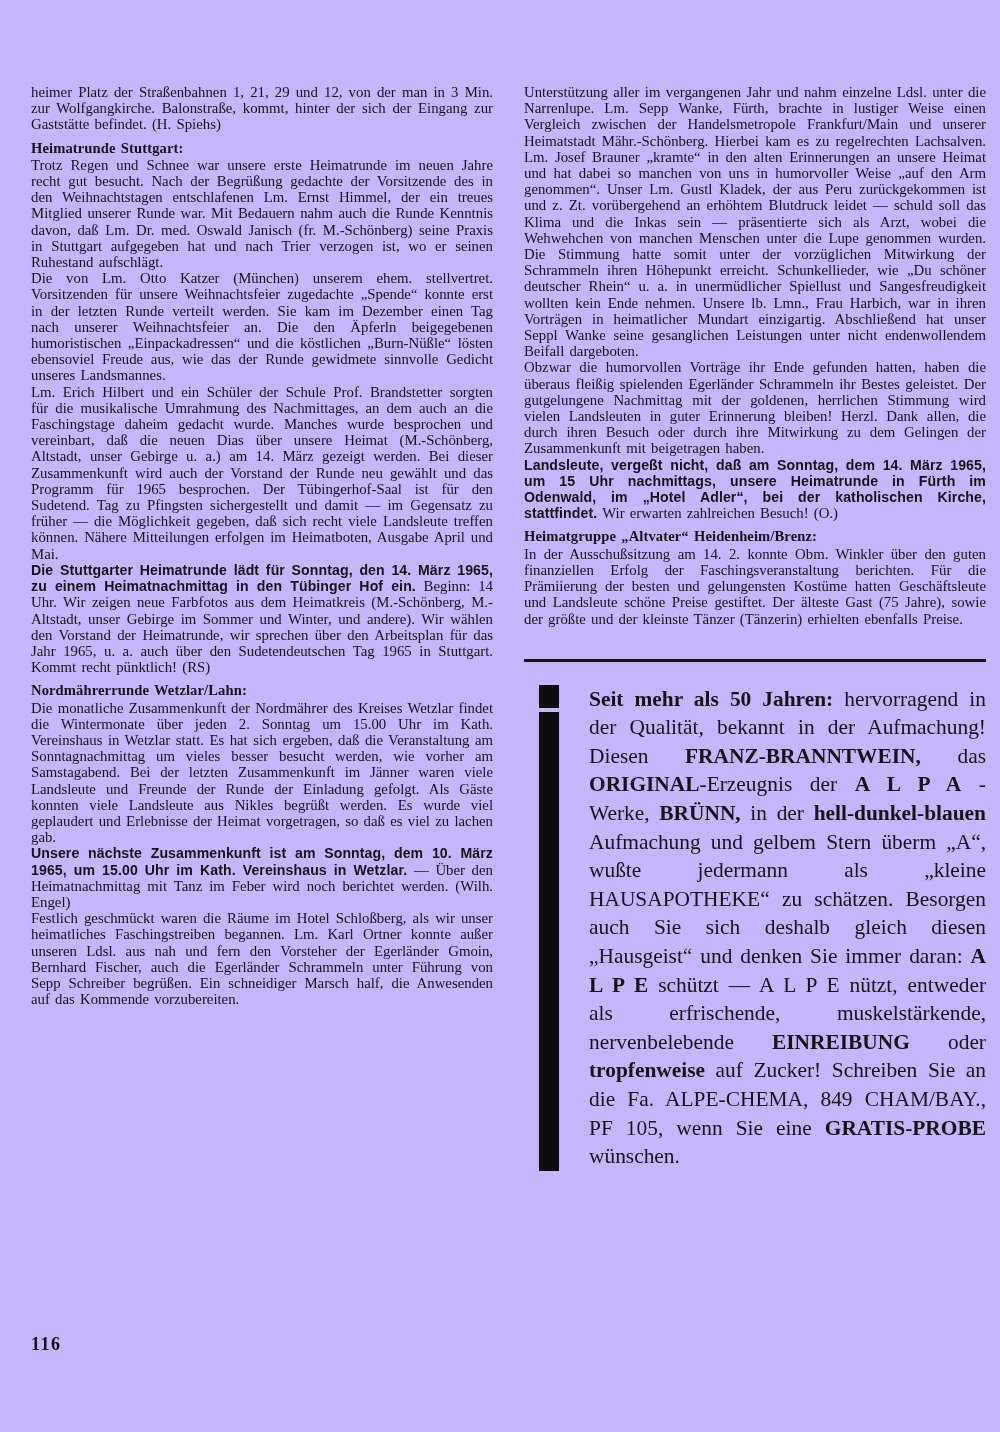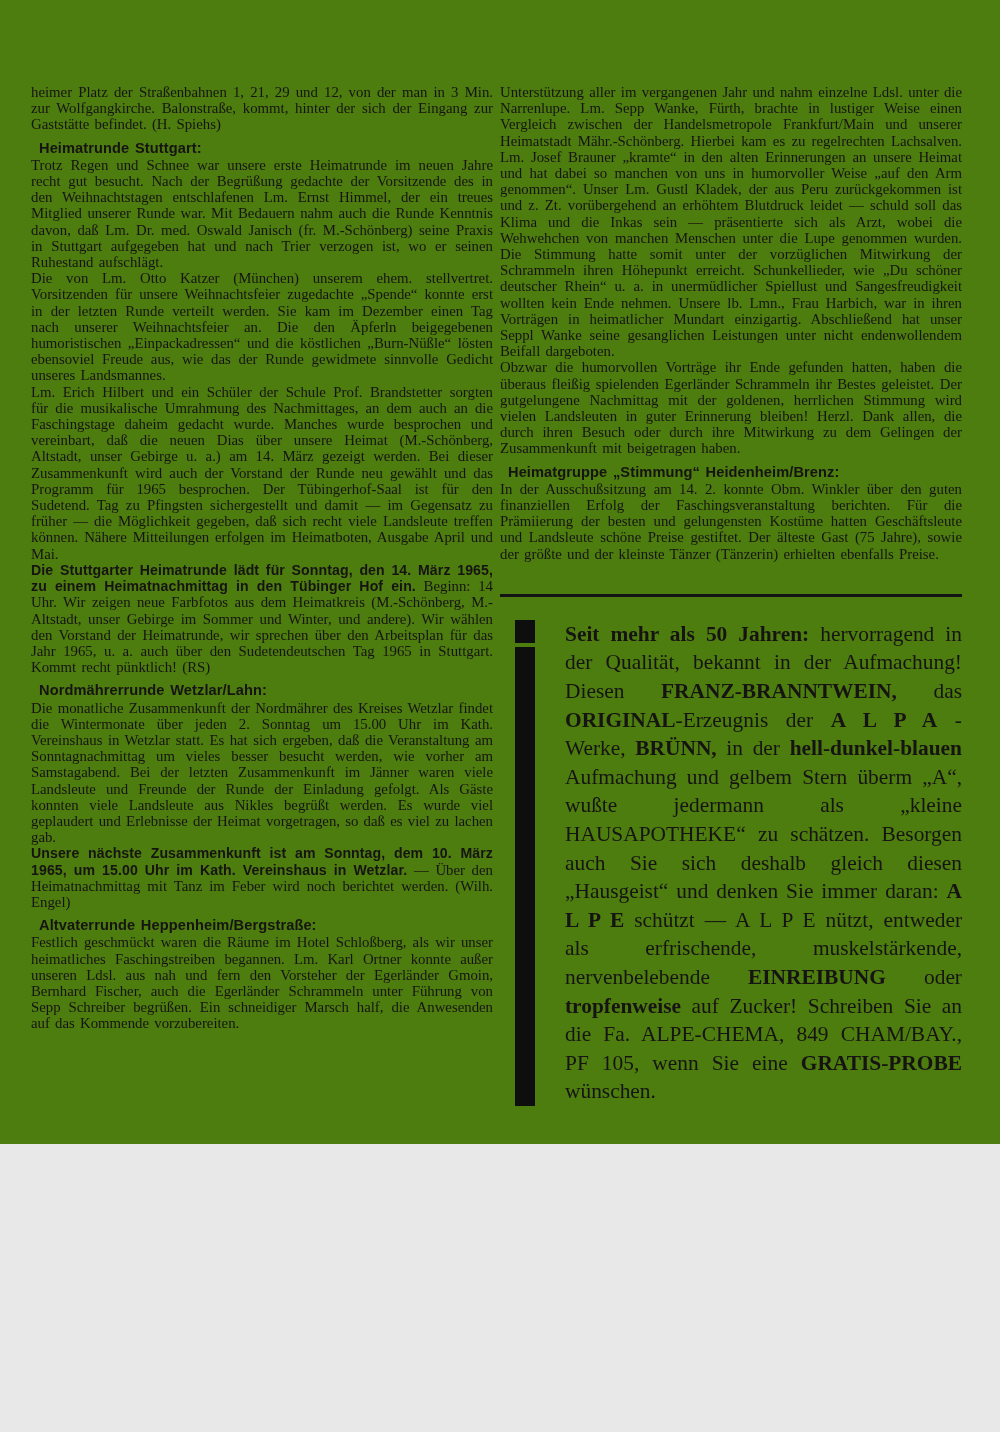--- a/index.html
+++ b/index.html
@@ -1,38 +1,38 @@
 <!DOCTYPE html>
 <html lang="de"><head>
 <meta charset="utf-8">
 <style>
   html,body{margin:0;padding:0;background:#e8e8e8;}
   .page{
     position:relative;
-    width:1000px;height:1144px;
-    background:#4d7c0f;
+    width:1000px;height:1432px;
+    background:#c4b5fd;
     color:#161412;
     font-family:"Liberation Serif","DejaVu Serif",serif;
     overflow:hidden;
   }
   .col{
     position:absolute;top:84px;width:462px;
     font-size:14.8px;line-height:16.2px;
     word-spacing:1.5px;
   }
   .col-left{left:31px;}
-  .col-right{left:500px;}
+  .col-right{left:524px;}
   .para{
     margin:0;text-align:justify;
   }
   .heading{
-    font-family:Liberation Sans, sans-serif;
+    font-family:Liberation Serif, serif;
     font-weight:700;
     font-size:14.6px;line-height:16.2px;
-    margin:7px 0 1px 8px;
+    margin:7px 0 1px 0;
     letter-spacing:.1px;
   }
   .bold-run{
     font-family:"Liberation Sans","DejaVu Sans",sans-serif;
     font-weight:700;
     font-size:14.1px;
     letter-spacing:.1px;
   }
   .ad-divider{
     height:3px;background:#141414;
@@ -68,29 +68,29 @@
   <div class="col col-left" id="col-left">
       <p class="para"><span class="run">heimer Platz der Straßenbahnen 1, 21, 29 und 12, von der man in 3 Min. zur Wolfgangkirche. Balonstraße, kommt, hinter der sich der Eingang zur Gaststätte befindet. (H. Spiehs)</span></p>
       <h3 class="heading">Heimatrunde Stuttgart:</h3>
       <p class="para"><span class="run">Trotz Regen und Schnee war unsere erste Heimatrunde im neuen Jahre recht gut besucht. Nach der Begrüßung gedachte der Vorsitzende des in den Weihnachtstagen entschlafenen Lm. Ernst Himmel, der ein treues Mitglied unserer Runde war. Mit Bedauern nahm auch die Runde Kenntnis davon, daß Lm. Dr. med. Oswald Janisch (fr. M.-Schönberg) seine Praxis in Stuttgart aufgegeben hat und nach Trier verzogen ist, wo er seinen Ruhestand aufschlägt.</span></p>
       <p class="para"><span class="run">Die von Lm. Otto Katzer (München) unserem ehem. stellvertret. Vorsitzenden für unsere Weihnachtsfeier zugedachte „Spende“ konnte erst in der letzten Runde verteilt werden. Sie kam im Dezember einen Tag nach unserer Weihnachtsfeier an. Die den Äpferln beigegebenen humoristischen „Einpackadressen“ und die köstlichen „Burn-Nüßle“ lösten ebensoviel Freude aus, wie das der Runde gewidmete sinnvolle Gedicht unseres Landsmannes.</span></p>
       <p class="para"><span class="run">Lm. Erich Hilbert und ein Schüler der Schule Prof. Brandstetter sorgten für die musikalische Umrahmung des Nachmittages, an dem auch an die Faschingstage daheim gedacht wurde. Manches wurde besprochen und vereinbart, daß die neuen Dias über unsere Heimat (M.-Schönberg, Altstadt, unser Gebirge u. a.) am 14. März gezeigt werden. Bei dieser Zusammenkunft wird auch der Vorstand der Runde neu gewählt und das Programm für 1965 besprochen. Der Tübingerhof-Saal ist für den Sudetend. Tag zu Pfingsten sichergestellt und damit — im Gegensatz zu früher — die Möglichkeit gegeben, daß sich recht viele Landsleute treffen können. Nähere Mitteilungen erfolgen im Heimatboten, Ausgabe April und Mai.</span></p>
       <p class="para"><span class="bold-run">Die Stuttgarter Heimatrunde lädt für Sonntag, den 14. März 1965, zu einem Heimatnachmittag in den Tübinger Hof ein.</span><span class="run"> Beginn: 14 Uhr. Wir zeigen neue Farbfotos aus dem Heimatkreis (M.-Schönberg, M.-Altstadt, unser Gebirge im Sommer und Winter, und andere). Wir wählen den Vorstand der Heimatrunde, wir sprechen über den Arbeitsplan für das Jahr 1965, u. a. auch über den Sudetendeutschen Tag 1965 in Stuttgart. Kommt recht pünktlich! (RS)</span></p>
       <h3 class="heading">Nordmährerrunde Wetzlar/Lahn:</h3>
       <p class="para"><span class="run">Die monatliche Zusammenkunft der Nordmährer des Kreises Wetzlar findet die Wintermonate über jeden 2. Sonntag um 15.00 Uhr im Kath. Vereinshaus in Wetzlar statt. Es hat sich ergeben, daß die Veranstaltung am Sonntagnachmittag um vieles besser besucht werden, wie vorher am Samstagabend. Bei der letzten Zusammenkunft im Jänner waren viele Landsleute und Freunde der Runde der Einladung gefolgt. Als Gäste konnten viele Landsleute aus Nikles begrüßt werden. Es wurde viel geplaudert und Erlebnisse der Heimat vorgetragen, so daß es viel zu lachen gab.</span></p>
       <p class="para"><span class="bold-run">Unsere nächste Zusammenkunft ist am Sonntag, dem 10. März 1965, um 15.00 Uhr im Kath. Vereinshaus in Wetzlar.</span><span class="run"> — Über den Heimatnachmittag mit Tanz im Feber wird noch berichtet werden. (Wilh. Engel)</span></p>
-      <h3 class="heading">Altvaterrunde Heppenheim/Bergstraße:</h3>
       <p class="para"><span class="run">Festlich geschmückt waren die Räume im Hotel Schloßberg, als wir unser heimatliches Faschingstreiben begannen. Lm. Karl Ortner konnte außer unseren Ldsl. aus nah und fern den Vorsteher der Egerländer Gmoin, Bernhard Fischer, auch die Egerländer Schrammeln unter Führung von Sepp Schreiber begrüßen. Ein schneidiger Marsch half, die Anwesenden auf das Kommende vorzubereiten.</span></p>
     </div>
 
   <div class="col col-right">
     <div id="col-right-blocks">
         <p class="para"><span class="run">Unterstützung aller im vergangenen Jahr und nahm einzelne Ldsl. unter die Narrenlupe. Lm. Sepp Wanke, Fürth, brachte in lustiger Weise einen Vergleich zwischen der Handelsmetropole Frankfurt/Main und unserer Heimatstadt Mähr.-Schönberg. Hierbei kam es zu regelrechten Lachsalven. Lm. Josef Brauner „kramte“ in den alten Erinnerungen an unsere Heimat und hat dabei so manchen von uns in humorvoller Weise „auf den Arm genommen“. Unser Lm. Gustl Kladek, der aus Peru zurückgekommen ist und z. Zt. vorübergehend an erhöhtem Blutdruck leidet — schuld soll das Klima und die Inkas sein — präsentierte sich als Arzt, wobei die Wehwehchen von manchen Menschen unter die Lupe genommen wurden. Die Stimmung hatte somit unter der vorzüglichen Mitwirkung der Schrammeln ihren Höhepunkt erreicht. Schunkellieder, wie „Du schöner deutscher Rhein“ u. a. in unermüdlicher Spiellust und Sangesfreudigkeit wollten kein Ende nehmen. Unsere lb. Lmn., Frau Harbich, war in ihren Vorträgen in heimatlicher Mundart einzigartig. Abschließend hat unser Seppl Wanke seine gesanglichen Leistungen unter nicht endenwollendem Beifall dargeboten.</span></p>
         <p class="para"><span class="run">Obzwar die humorvollen Vorträge ihr Ende gefunden hatten, haben die überaus fleißig spielenden Egerländer Schrammeln ihr Bestes geleistet. Der gutgelungene Nachmittag mit der goldenen, herrlichen Stimmung wird vielen Landsleuten in guter Erinnerung bleiben! Herzl. Dank allen, die durch ihren Besuch oder durch ihre Mitwirkung zu dem Gelingen der Zusammenkunft mit beigetragen haben.</span></p>
-        <h3 class="heading">Heimatgruppe „Stimmung“ Heidenheim/Brenz:</h3>
+        <p class="para"><span class="bold-run">Landsleute, vergeßt nicht, daß am Sonntag, dem 14. März 1965, um 15 Uhr nachmittags, unsere Heimatrunde in Fürth im Odenwald, im „Hotel Adler“, bei der katholischen Kirche, stattfindet.</span><span class="run"> Wir erwarten zahlreichen Besuch! (O.)</span></p>
+        <h3 class="heading">Heimatgruppe „Altvater“ Heidenheim/Brenz:</h3>
         <p class="para"><span class="run">In der Ausschußsitzung am 14. 2. konnte Obm. Winkler über den guten finanziellen Erfolg der Faschingsveranstaltung berichten. Für die Prämiierung der besten und gelungensten Kostüme hatten Geschäftsleute und Landsleute schöne Preise gestiftet. Der älteste Gast (75 Jahre), sowie der größte und der kleinste Tänzer (Tänzerin) erhielten ebenfalls Preise.</span></p>
       </div>
 
     <div class="ad-divider"></div>
 
     <div class="ad">
       <div class="ad-bar">
         <div class="ad-bar-seg1"></div>
         <div class="ad-bar-seg2"></div>
       </div>

